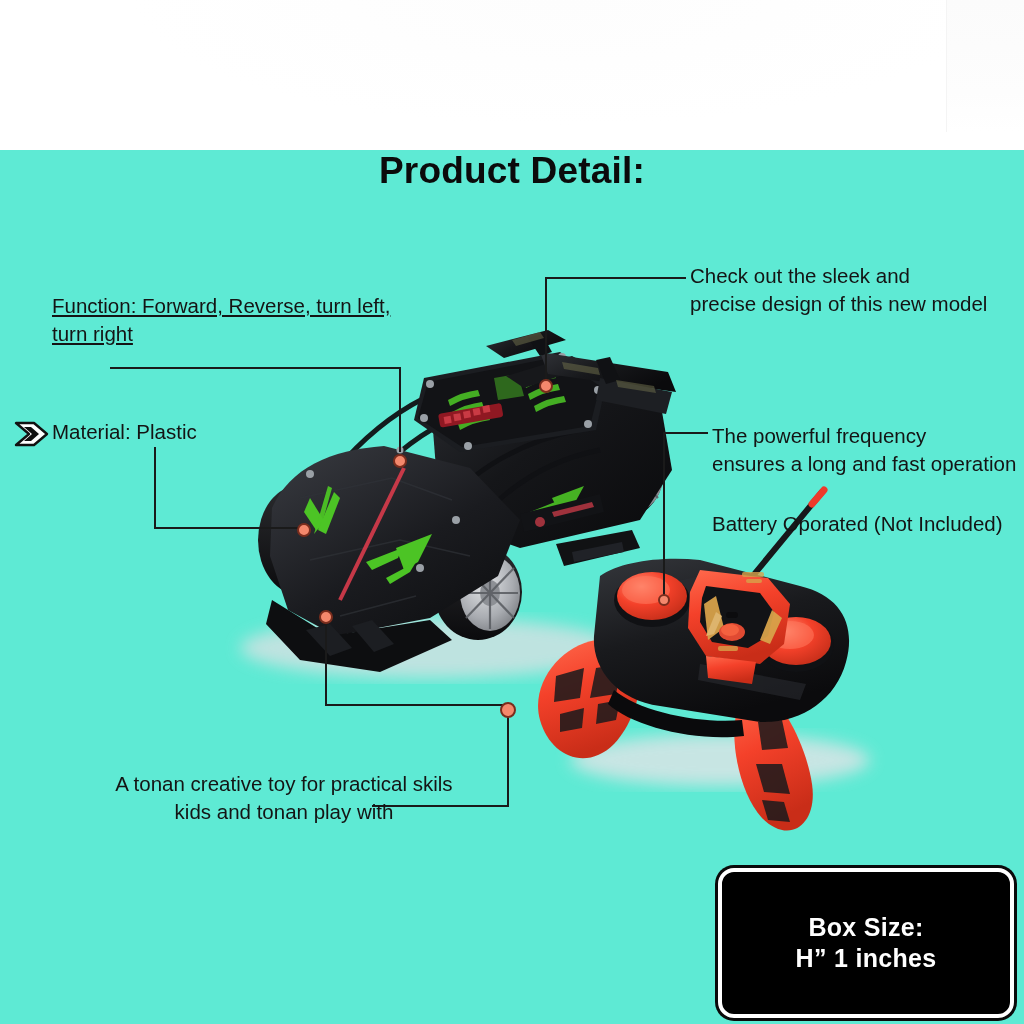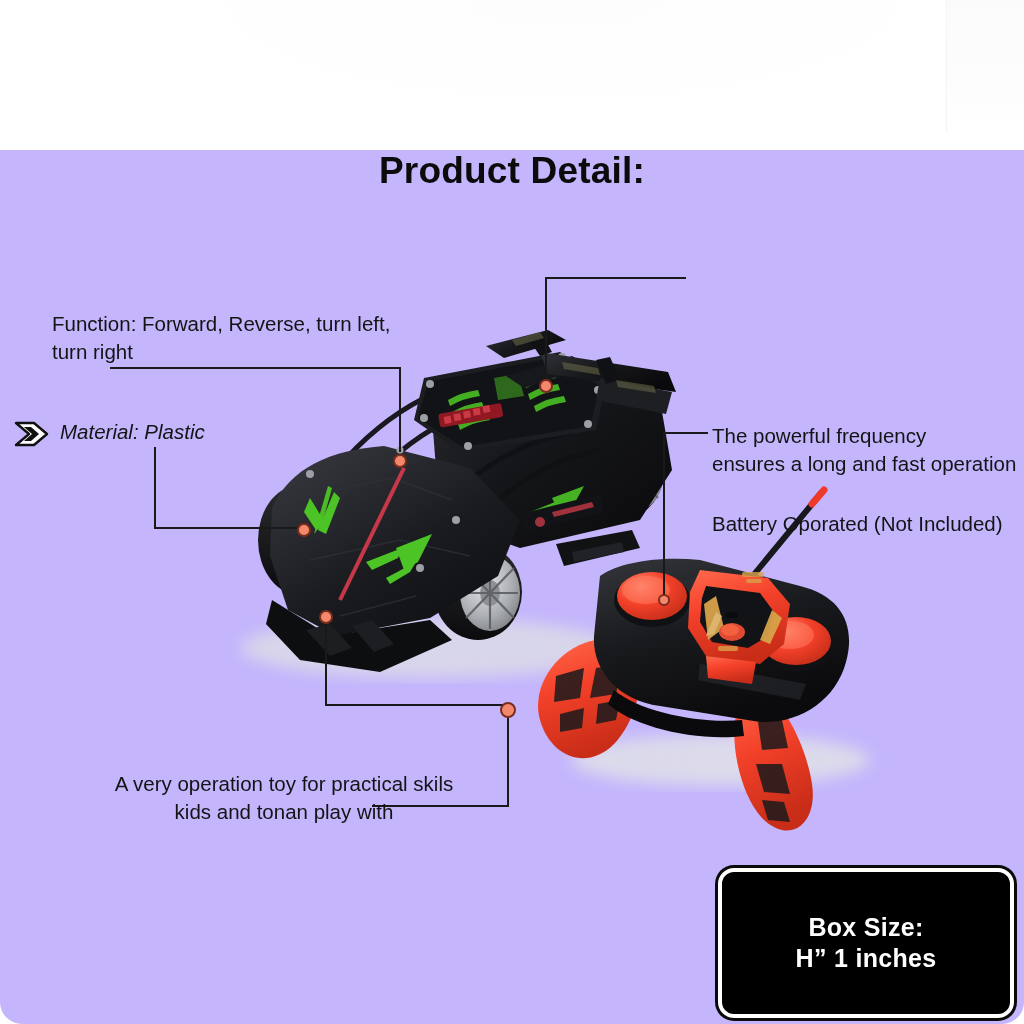--- a/index.html
+++ b/index.html
@@ -2,21 +2,21 @@
 <html><head>
 <meta charset="utf-8">
 <title>Product Detail</title>
 <style>
   html,body{margin:0;padding:0;background:#fff;}
   body{
     width:1024px;height:1024px;overflow:hidden;position:relative;
     font-family:"Liberation Sans","DejaVu Sans",sans-serif;
     color:#111;
   }
-  #stage{position:absolute;inset:0;background:#c4b5fd;border-radius:22px;}
+  #stage{position:absolute;inset:0;background:#5eead4;}
 
   
   .bg-seam{
     position:absolute;top:0;left:946px;width:78px;height:132px;
     background:linear-gradient(180deg,#fbfbfb 0%,#fdfdfd 70%,#ffffff 100%);
     border-left:1px solid #f4f4f4;
   }
   .bg-soft{
     position:absolute;top:0;left:0;width:1024px;height:150px;
     background:radial-gradient(60% 120% at 55% 0%,#fdfdfd 0%,#ffffff 70%);
@@ -24,22 +24,22 @@
 
   
   .title{
     position:absolute;left:0;right:0;top:150px;text-align:center;
     font-size:37px;font-weight:bold;letter-spacing:.2px;color:#0b0b0b;
   }
 
   
   .callout{position:absolute;font-size:20.5px;line-height:1.38;color:#141414;white-space:pre-line;}
   .c-check   {left:690px;top:262px;width:330px;}
-  .c-func    {left:52px; top:310px;width:400px;}
-  .c-mat     {left:60px; top:418px;width:300px;font-style:italic;}
+  .c-func    {left:52px; top:292px;width:400px;text-decoration:underline;}
+  .c-mat     {left:52px; top:418px;width:300px;}
   .c-freq    {left:712px;top:422px;width:330px;}
   .c-batt    {left:712px;top:510px;width:320px;}
   .c-creative{left:84px; top:770px;width:400px;text-align:center;}
 
   
   .bullet-chevron{
     position:absolute;left:14px;top:421px;width:36px;height:26px;
   }
 
   
@@ -341,33 +341,35 @@
     <g>
       <circle cx="546" cy="386" r="6" fill="#f4886c" stroke="#7a2d1d" stroke-width="2"></circle>
       <circle cx="400" cy="461" r="6" fill="#f4886c" stroke="#7a2d1d" stroke-width="2"></circle>
       <circle cx="304" cy="530" r="6" fill="#f4886c" stroke="#7a2d1d" stroke-width="2"></circle>
       <circle cx="326" cy="617" r="6" fill="#f4886c" stroke="#7a2d1d" stroke-width="2"></circle>
       <circle cx="508" cy="710" r="7" fill="#f4886c" stroke="#7a2d1d" stroke-width="2"></circle>
       <circle cx="664" cy="600" r="5" fill="#f4886c" stroke="#7a2d1d" stroke-width="2"></circle>
     </g>
   </svg>
 
+  <div class="callout c-check">Check out the sleek and
+precise design of this new model</div>
   <div class="callout c-func">Function: Forward, Reverse, turn left,
 turn right</div>
 
   <svg class="bullet-chevron" viewBox="0 0 36 26" xmlns="http://www.w3.org/2000/svg">
     <path d="M2 2 L20 2 L33 13 L20 24 L2 24 L15 13 Z" fill="#ffffff" stroke="#111" stroke-width="2.4" stroke-linejoin="round"></path>
     <path d="M10 6 L17 6 L25 13 L17 20 L10 20 L18 13 Z" fill="#111"></path>
   </svg>
   <div class="callout c-mat">Material: Plastic</div>
 
   <div class="callout c-freq">The powerful frequency
 ensures a long and fast operation</div>
   <div class="callout c-batt">Battery Oporated (Not Included)</div>
-  <div class="callout c-creative">A very operation toy for practical skils
+  <div class="callout c-creative">A tonan creative toy for practical skils
 kids and tonan play with</div>
 
   <div class="boxsize">
     <div>Box Size:</div>
     <div>H” 1 inches</div>
   </div>
 
 </div>
 
 </body></html>

